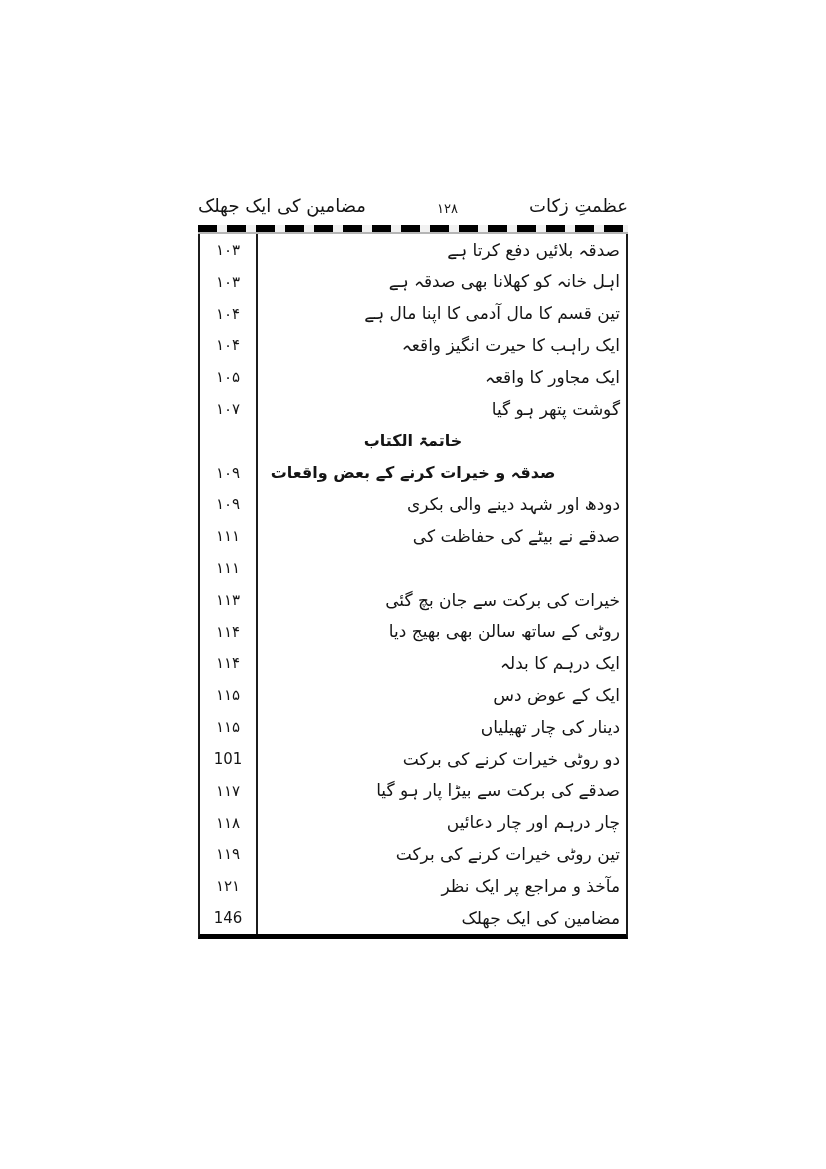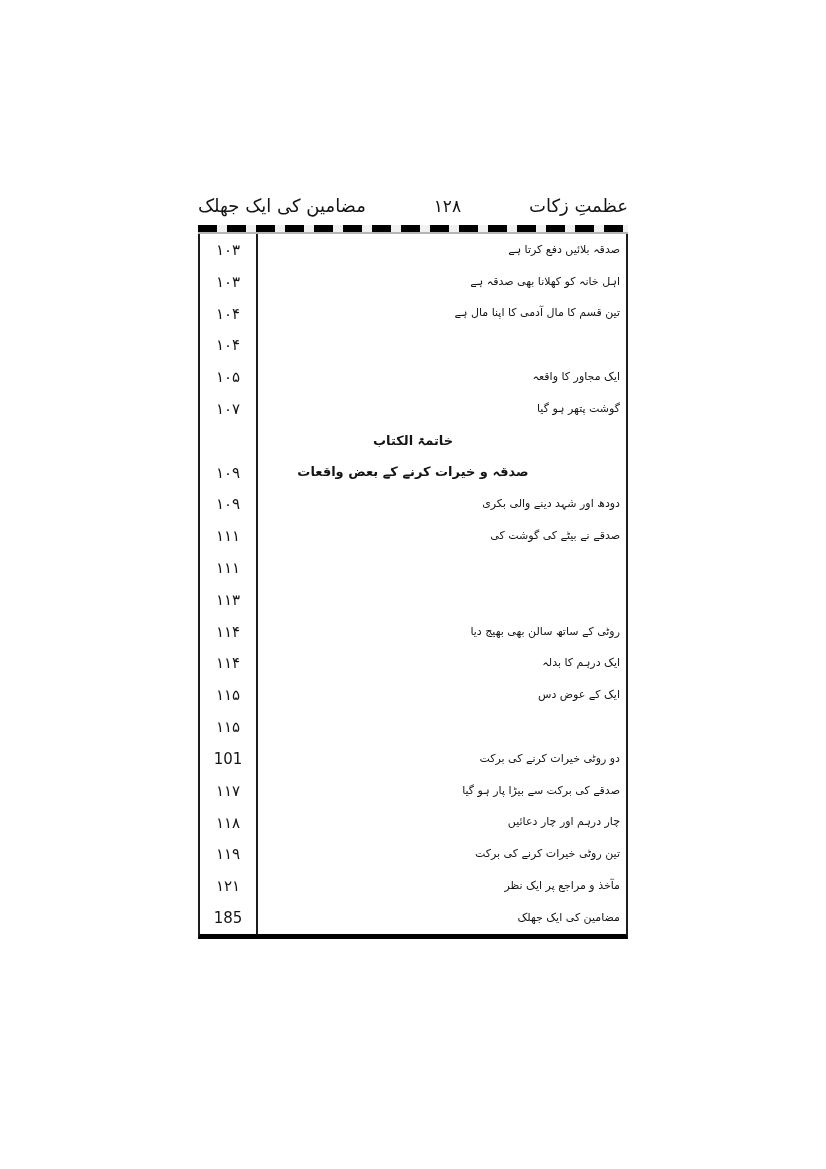--- a/index.html
+++ b/index.html
@@ -23,21 +23,21 @@
   .pg-header {
     direction: rtl;
     display: flex;
     justify-content: space-between;
     align-items: flex-end;
     height: 36px;
     margin-bottom: 9px;
     font-size: 18px;
   }
   .pg-header .h-right, .pg-header .h-left { font-weight: 500; }
-  .pg-header .h-center { font-size: 17px; letter-spacing: 1px; }
+  .pg-header .h-center { font-size: 13px; letter-spacing: 1px; }
   
   .dashline {
     height: 7px;
     background: repeating-linear-gradient(90deg, #000 0 19px, #f1f1f1 19px 29px);
     border-bottom: 2px solid #b5b5b5;
   }
   
   .toc {
     direction: ltr;
     height: 700px;
@@ -63,32 +63,32 @@
     align-items: center;
     justify-content: center;
     font-size: 15px;
     direction: ltr;
   }
   .titlecol {
     flex: 1;
     direction: rtl;
     text-align: right;
     padding: 0 6px 0 8px;
-    font-size: 11px;
+    font-size: 17px;
     white-space: nowrap;
     line-height: 1.1;
   }
   .row.heading .titlecol {
     position: absolute;
     left: 0; right: 0; top: 0; bottom: 0;
     display: flex;
     align-items: center;
     justify-content: center;
     font-weight: bold;
-    font-size: 13px;
+    font-size: 16px;
     padding: 0;
   }
 </style>
 </head>
 <body>
 
 <div class="content">
 
   <div class="pg-header">
     <span class="h-right">عظمتِ زکات</span>
@@ -123,20 +123,23 @@
       </div>
       <div class="titlecol">
         <span>تین قسم کا مال آدمی کا اپنا مال ہے</span>
       </div>
     </div>
 
     <div class="row">
       <div class="numcol">
         <span>۱۰۴</span>
       </div>
+      <div class="titlecol">
+        <span>ایک راہب کا حیرت انگیز واقعہ</span>
+      </div>
     </div>
 
     <div class="row">
       <div class="numcol">
         <span>۱۰۵</span>
       </div>
       <div class="titlecol">
         <span>ایک مجاور کا واقعہ</span>
       </div>
     </div>
@@ -176,34 +179,37 @@
         <span>دودھ اور شہد دینے والی بکری</span>
       </div>
     </div>
 
 
     <div class="row">
       <div class="numcol">
         <span>۱۱۱</span>
       </div>
       <div class="titlecol">
-        <span>صدقے نے بیٹے کی گوشت کی</span>
+        <span>صدقے نے بیٹے کی حفاظت کی</span>
       </div>
     </div>
 
     <div class="row">
       <div class="numcol">
         <span>۱۱۱</span>
       </div>
     </div>
 
     <div class="row">
       <div class="numcol">
         <span>۱۱۳</span>
       </div>
+      <div class="titlecol">
+        <span>خیرات کی برکت سے جان بچ گئی</span>
+      </div>
     </div>
 
     <div class="row">
       <div class="numcol">
         <span>۱۱۴</span>
       </div>
       <div class="titlecol">
         <span>روٹی کے ساتھ سالن بھی بھیج دیا</span>
       </div>
     </div>
@@ -223,20 +229,23 @@
       </div>
       <div class="titlecol">
         <span>ایک کے عوض دس</span>
       </div>
     </div>
 
     <div class="row">
       <div class="numcol">
         <span>۱۱۵</span>
       </div>
+      <div class="titlecol">
+        <span>دینار کی چار تھیلیاں</span>
+      </div>
     </div>
 
     <div class="row">
       <div class="numcol">
         <span>101</span>
       </div>
       <div class="titlecol">
         <span>دو روٹی خیرات کرنے کی برکت</span>
       </div>
     </div>
@@ -272,21 +281,21 @@
       <div class="numcol">
         <span>۱۲۱</span>
       </div>
       <div class="titlecol">
         <span>مآخذ و مراجع پر ایک نظر</span>
       </div>
     </div>
 
     <div class="row">
       <div class="numcol">
-        <span>185</span>
+        <span>146</span>
       </div>
       <div class="titlecol">
         <span>مضامین کی ایک جھلک</span>
       </div>
     </div>
   </div>
 
 </div>
 
 </body></html>

